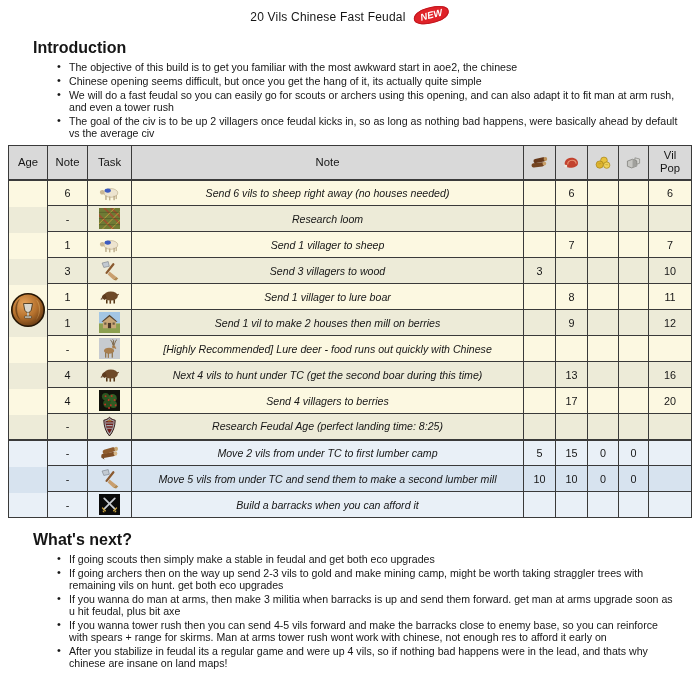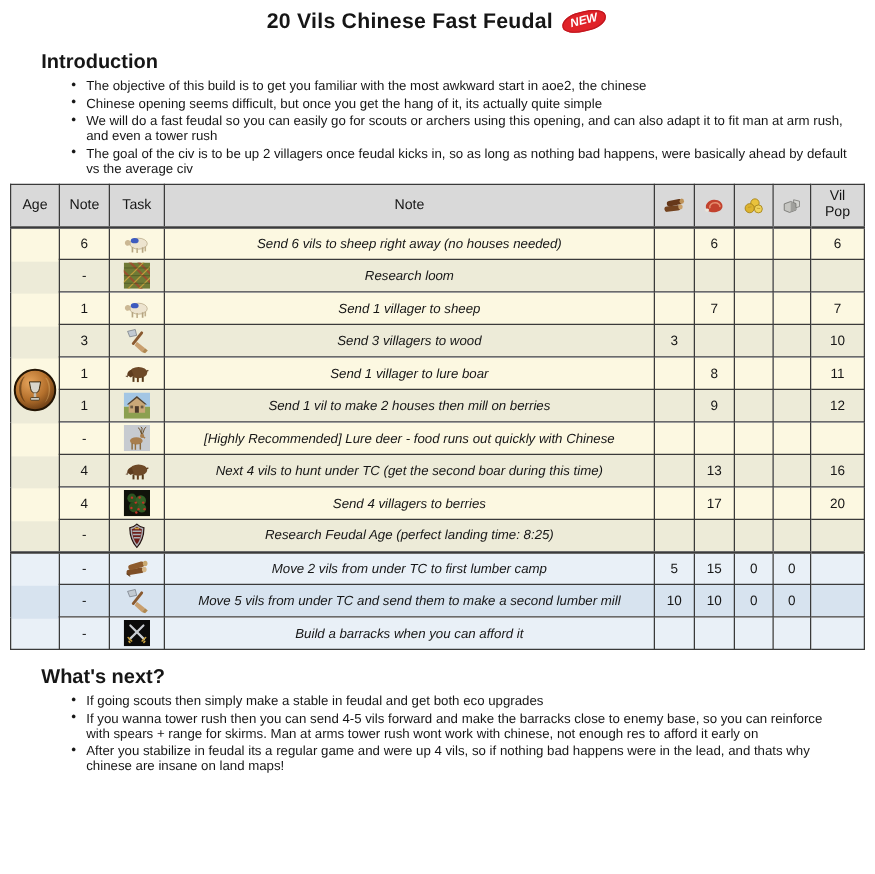--- a/index.html
+++ b/index.html
@@ -3,21 +3,21 @@
 <meta charset="utf-8">
 <style>
   * { margin:0; padding:0; box-sizing:border-box; }
   html,body { width:700px; height:699px; overflow:hidden; }
   body {
     background:#ffffff;
     color:#161616;
     font-family:"Liberation Sans", sans-serif;
   }
   .title-wrap { text-align:center; padding-top:7px; white-space:nowrap; }
-  .page-title { display:inline-block; font-size:17px; font-weight:bold; letter-spacing:.2px; }
+  .page-title { display:inline-block; font-size:12px; font-weight:normal; letter-spacing:.2px; }
   .new-badge {
     display:inline-block; margin-left:8px; padding:2px 7px 3px 7px;
     background:#E02228; color:#fff; font-size:9.5px; font-weight:bold; font-style:italic;
     border-radius:55% 60% 55% 60% / 70% 60% 70% 60%;
     transform:rotate(-14deg) translateY(-3px);
     box-shadow:0 0 0 1px #c01820 inset;
   }
   .section-heading { font-size:16px; font-weight:bold; margin:13px 0 4px 33px; }
   .bullet-list { list-style:none; margin:3px 22px 0 57px; font-size:10.6px; line-height:12px; }
   .bullet-list li { position:relative; padding-left:12px; margin-bottom:2px; }
@@ -417,15 +417,17 @@
         <td class="res-cell"></td>
         <td class="res-cell"></td>
         <td class="res-cell"></td>
       </tr>
     </tbody>
 </table>
 
 <div class="section-heading">What's next?</div>
 <ul class="bullet-list">
   <li>If going scouts then simply make a stable in feudal and get both eco upgrades</li>
+  <li>If going archers then on the way up send 2-3 vils to gold and make mining camp, might be worth taking straggler trees with remaining vils on hunt. get both eco upgrades</li>
+  <li>If you wanna do man at arms, then make 3 militia when barracks is up and send them forward. get man at arms upgrade soon as u hit feudal, plus bit axe</li>
   <li>If you wanna tower rush then you can send 4-5 vils forward and make the barracks close to enemy base, so you can reinforce with spears + range for skirms. Man at arms tower rush wont work with chinese, not enough res to afford it early on</li>
   <li>After you stabilize in feudal its a regular game and were up 4 vils, so if nothing bad happens were in the lead, and thats why chinese are insane on land maps!</li>
 </ul>
 
 </body></html>

